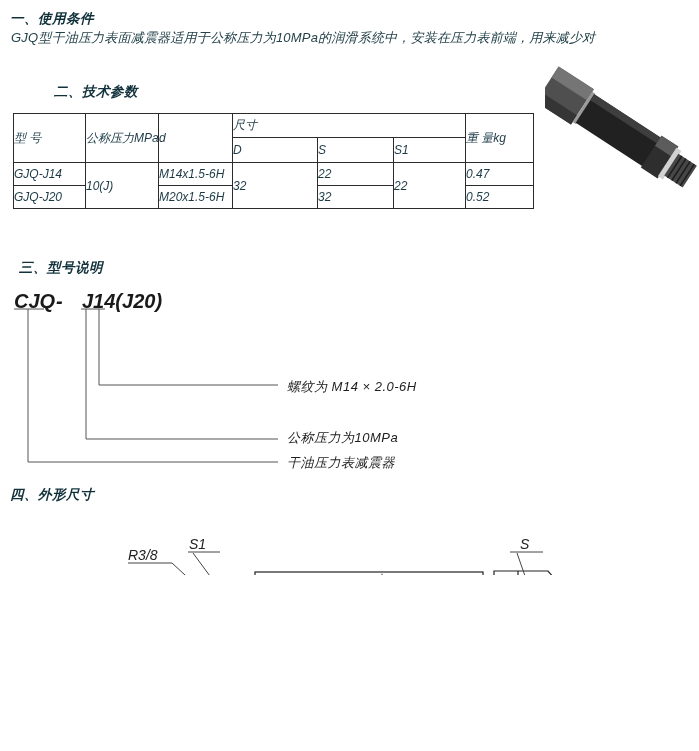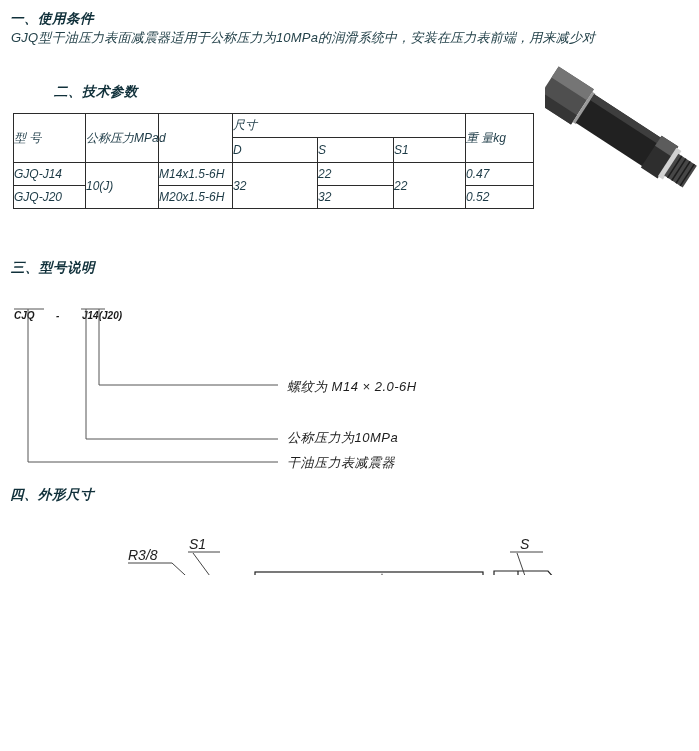--- a/index.html
+++ b/index.html
@@ -5,21 +5,21 @@
   html,body{margin:0;padding:0;background:#fff;}
   .page{position:relative;width:699px;height:575px;background:#ffffff;overflow:hidden;
         font-family:"Liberation Sans","DejaVu Sans",sans-serif;font-style:italic;}
   .abs{position:absolute;}
   .heading{font-size:13.5px;font-weight:bold;color:#10303a;letter-spacing:0.5px;white-space:nowrap;}
   .bodyline{font-size:13px;color:#24424a;white-space:nowrap;letter-spacing:0.2px;}
   .spec-table{position:absolute;left:13px;top:113px;border-collapse:collapse;table-layout:fixed;
               width:520px;font-size:12px;color:#1c3a46;}
   .spec-table td,.spec-table th{border:1px solid #2b2b2b;vertical-align:middle;
               font-weight:normal;padding:0;overflow:hidden;white-space:nowrap;}
-  .code-part{font-size:10px;font-weight:bold;color:#1a1a1a;white-space:nowrap;margin-top:20px;}
+  .code-part{font-size:20px;font-weight:bold;color:#1a1a1a;white-space:nowrap;}
   .note{font-size:13px;color:#1d1d1d;white-space:nowrap;letter-spacing:0.5px;}
   svg{display:block;}
   .dwg-label{font-family:"Liberation Sans","DejaVu Sans",sans-serif;fill:#222;}
 </style>
 </head>
 <body>
 
 <div class="page">
 
   <div class="abs heading" style="left:10px;top:10px;">一、使用条件</div>
@@ -80,21 +80,21 @@
       <rect x="124" y="-1" width="20" height="12" fill="#5c5c5c"></rect>
       <rect x="143" y="1" width="6" height="34" fill="#d2d2d2"></rect>
       <rect x="148" y="5" width="22" height="26" fill="#474747"></rect>
       <line x1="152" y1="5" x2="152" y2="31" stroke="#1d1d1d" stroke-width="1.5"></line>
       <line x1="157" y1="5" x2="157" y2="31" stroke="#1d1d1d" stroke-width="1.5"></line>
       <line x1="162" y1="5" x2="162" y2="31" stroke="#1d1d1d" stroke-width="1.5"></line>
       <line x1="167" y1="5" x2="167" y2="31" stroke="#1d1d1d" stroke-width="1.5"></line>
     </g>
   </svg>
 
-  <div class="abs heading" style="left:11px;top:259px;">三、型号说明</div>
+  <div class="abs heading" style="left:19px;top:259px;">三、型号说明</div>
 
   <div class="abs code-part" style="left:14px;top:290px;">CJQ</div>
   <div class="abs code-part" style="left:56px;top:290px;">-</div>
   <div class="abs code-part" style="left:82px;top:290px;">J14(J20)</div>
 
   <svg class="abs" style="left:0;top:280px;" width="480" height="200" viewBox="0 280 480 200">
     <g stroke="#555" stroke-width="1" fill="none">
       <line x1="14" y1="309" x2="44" y2="309"></line>
       <line x1="81" y1="309" x2="105" y2="309"></line>
       <polyline points="28,309 28,462 278,462"></polyline>

